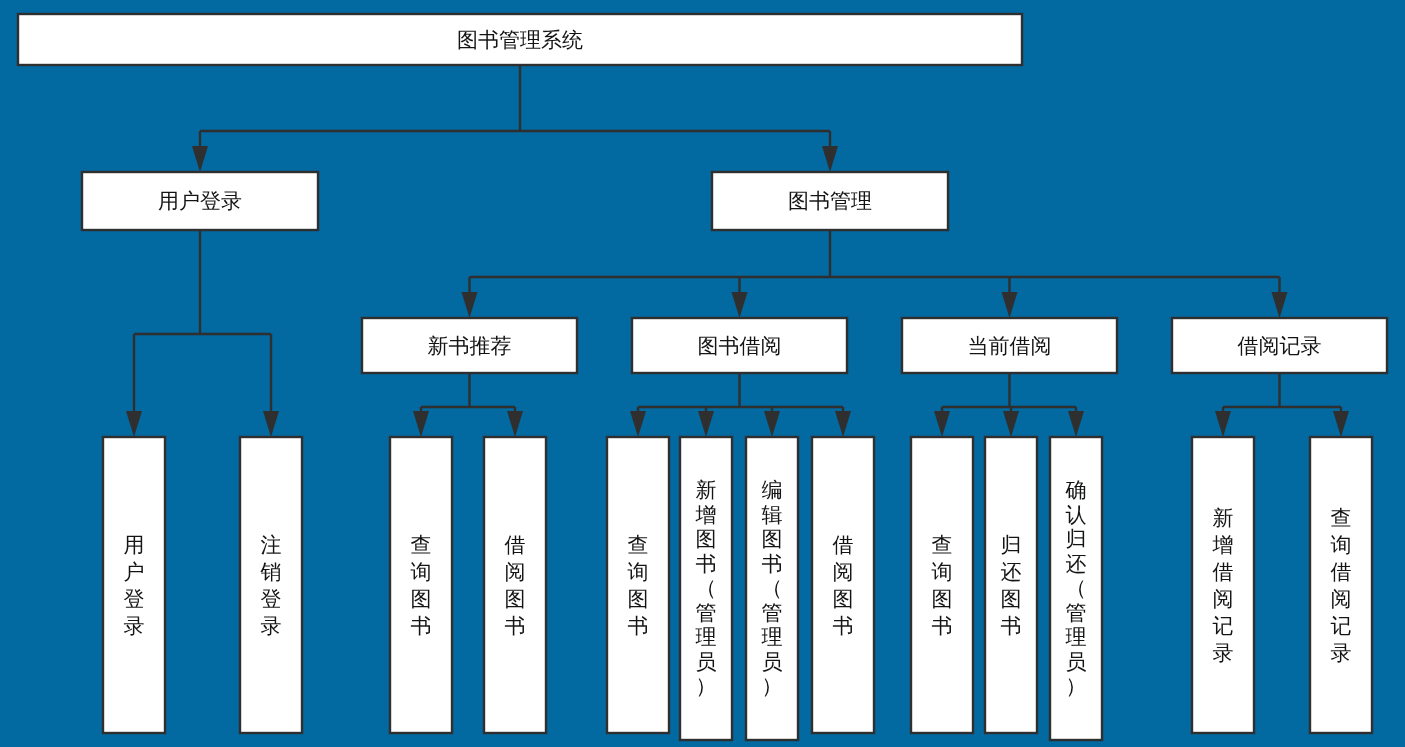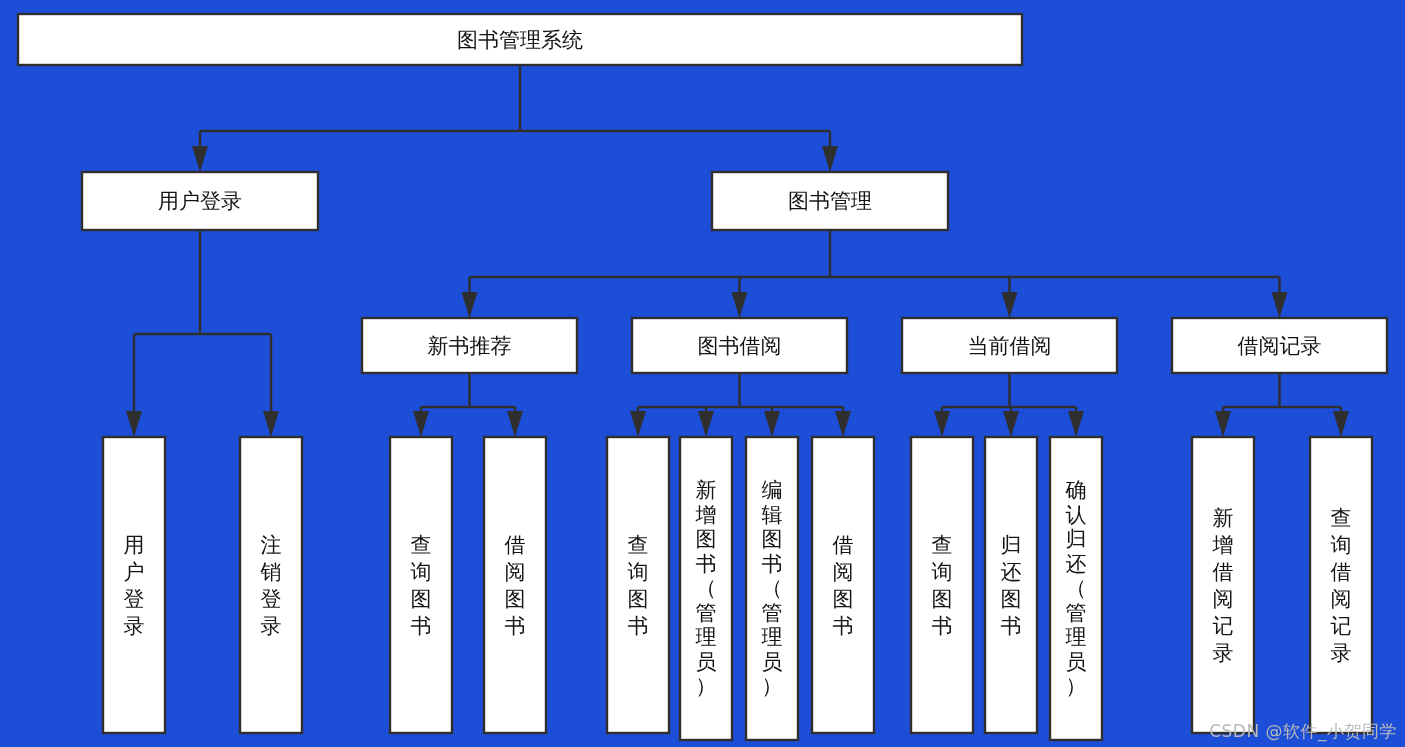--- a/index.html
+++ b/index.html
@@ -12,21 +12,21 @@
     width: 1405px;
     height: 747px;
     font-family: "DejaVu Sans", "Liberation Sans", sans-serif;
     overflow: hidden;
     position: relative;
   }
   #diagram-root {
     position: relative;
     width: 1405px;
     height: 747px;
-    background: #1d4ed8;
+    background: #0369a1;
   }
   svg#tree-svg {
     position: absolute;
     left: 0;
     top: 0;
     width: 1405px;
     height: 747px;
     display: block;
   }
   .node-box {
@@ -218,14 +218,13 @@
         <g>
           <rect class="node-box" x="1192" y="437" width="62" height="296"></rect>
           <text class="node-label-vertical" x="1223" y="525.06" font-size="22"><tspan x="1223" dy="0">新</tspan><tspan x="1223" dy="27">增</tspan><tspan x="1223" dy="27">借</tspan><tspan x="1223" dy="27">阅</tspan><tspan x="1223" dy="27">记</tspan><tspan x="1223" dy="27">录</tspan></text>
         </g>
         <g>
           <rect class="node-box" x="1310" y="437" width="62" height="296"></rect>
           <text class="node-label-vertical" x="1341" y="525.06" font-size="22"><tspan x="1341" dy="0">查</tspan><tspan x="1341" dy="27">询</tspan><tspan x="1341" dy="27">借</tspan><tspan x="1341" dy="27">阅</tspan><tspan x="1341" dy="27">记</tspan><tspan x="1341" dy="27">录</tspan></text>
         </g>
       </g>
   </svg>
-  <div class="watermark">CSDN @软件_小贺同学</div>
 </div>
 
 </body></html>

